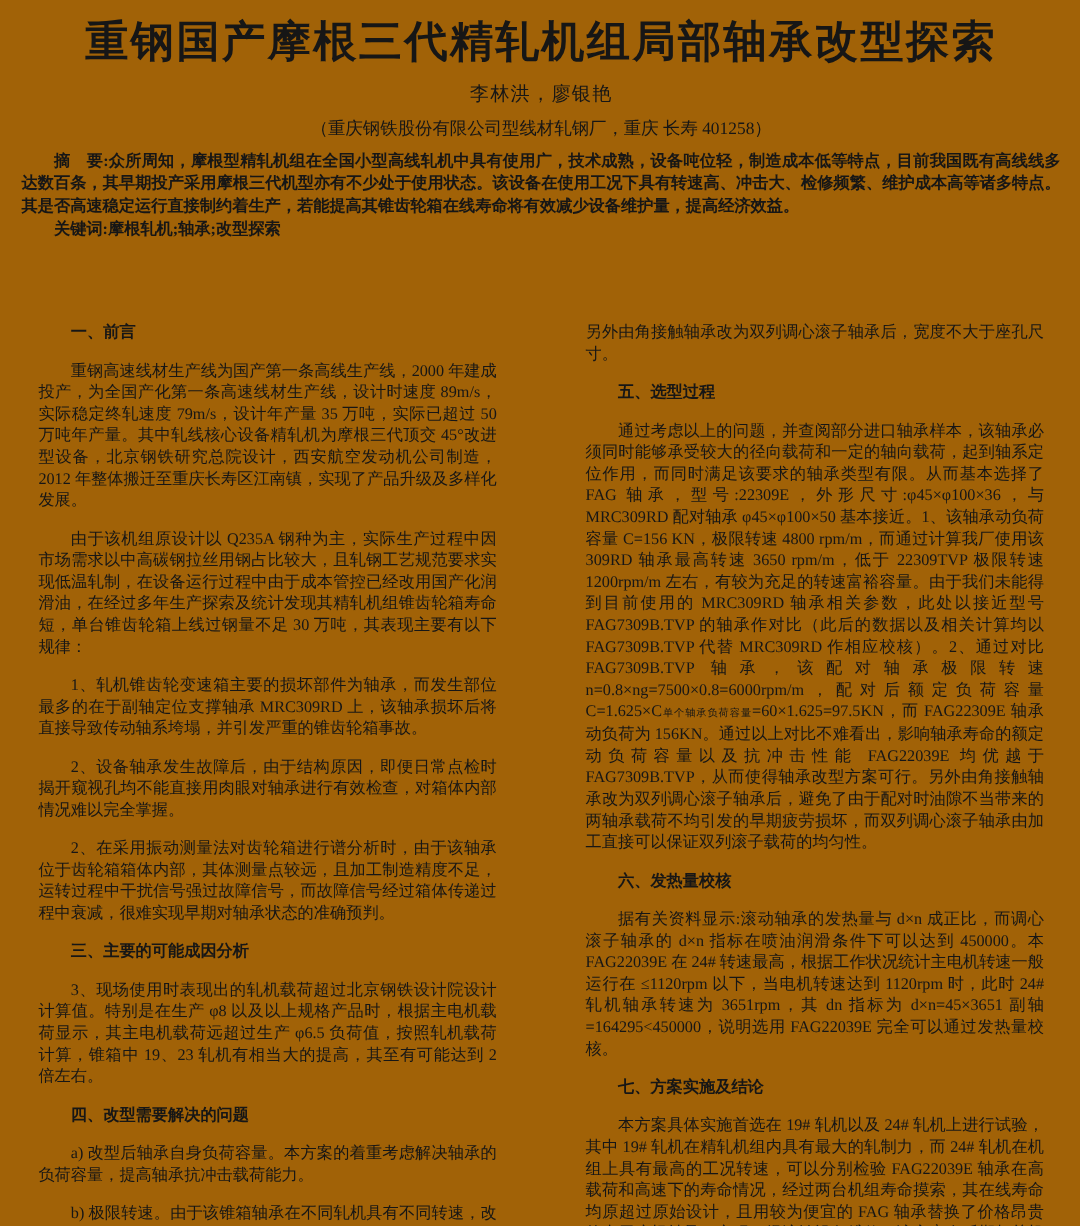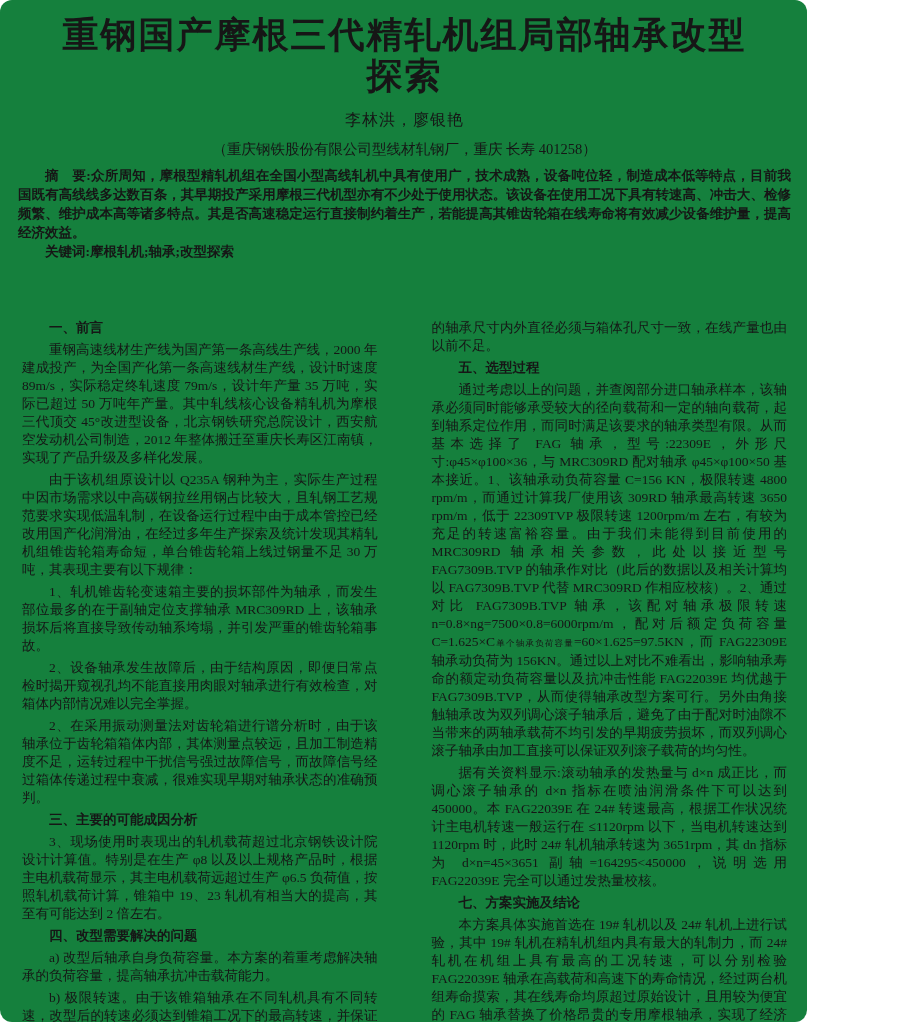--- a/index.html
+++ b/index.html
@@ -5,24 +5,23 @@
   html, body { margin: 0; padding: 0; }
   body {
     width: 900px; height: 1022px;
     background: #ffffff;
     color: #161616;
     font-family: "Liberation Serif", "DejaVu Serif", serif;
     overflow: hidden;
   }
   .page {
     box-sizing: border-box;
-    width: 807px; height: 1022px;
+    width: 900px; height: 1022px;
     padding: 8px 16px 6px 18px;
-    background: #15803d;
-    border-radius: 12px;
+    background: #a16207;
   }
   .paper-title {
     margin: 6px 30px 0 30px;
     text-align: center;
     font-family: "Liberation Sans", "DejaVu Sans", sans-serif;
     font-size: 36px;
     font-weight: 700;
     letter-spacing: 2px;
     line-height: 1.15;
   }
@@ -52,21 +51,21 @@
     gap: 46px;
     margin-top: 54px;
   }
   .col {
     flex: 1;
     min-width: 0;
     font-size: 13.5px;
     line-height: 18px;
     text-align: justify;
   }
-  .col p { margin: 4px; }
+  .col p { margin: 14px; }
   .para { text-indent: 2em; }
   .para.no-indent { text-indent: 0; }
   .heading {
     text-indent: 2em;
     font-weight: 700;
     font-family: "Liberation Sans", "DejaVu Sans", sans-serif;
     font-size: 13.5px;
   }
   .gap-before { margin-top: 36px !important; }
   .sub-small { font-size: 8.5px; }
@@ -89,23 +88,24 @@
         <p class="para">1、轧机锥齿轮变速箱主要的损坏部件为轴承，而发生部位最多的在于副轴定位支撑轴承 MRC309RD 上，该轴承损坏后将直接导致传动轴系垮塌，并引发严重的锥齿轮箱事故。</p>
         <p class="para">2、设备轴承发生故障后，由于结构原因，即便日常点检时揭开窥视孔均不能直接用肉眼对轴承进行有效检查，对箱体内部情况难以完全掌握。</p>
         <p class="para">2、在采用振动测量法对齿轮箱进行谱分析时，由于该轴承位于齿轮箱箱体内部，其体测量点较远，且加工制造精度不足，运转过程中干扰信号强过故障信号，而故障信号经过箱体传递过程中衰减，很难实现早期对轴承状态的准确预判。</p>
         <p class="heading">三、主要的可能成因分析</p>
         <p class="para">3、现场使用时表现出的轧机载荷超过北京钢铁设计院设计计算值。特别是在生产 φ8 以及以上规格产品时，根据主电机载荷显示，其主电机载荷远超过生产 φ6.5 负荷值，按照轧机载荷计算，锥箱中 19、23 轧机有相当大的提高，其至有可能达到 2 倍左右。</p>
         <p class="heading">四、改型需要解决的问题</p>
         <p class="para">a) 改型后轴承自身负荷容量。本方案的着重考虑解决轴承的负荷容量，提高轴承抗冲击载荷能力。</p>
         <p class="para">b) 极限转速。由于该锥箱轴承在不同轧机具有不同转速，改型后的转速必须达到锥箱工况下的最高转速，并保证轴承有一定的富裕量。</p>
       </div>
     <div class="col" id="col-right">
-        <p class="para no-indent">的轴承尺寸内外直径必须与箱体孔尺寸一致，在线产量也由以前不足。</p>
+        <p class="para no-indent">另外由角接触轴承改为双列调心滚子轴承后，宽度不大于座孔尺寸。</p>
         <p class="heading">五、选型过程</p>
         <p class="para"><span>通过考虑以上的问题，并查阅部分进口轴承样本，该轴承必须同时能够承受较大的径向载荷和一定的轴向载荷，起到轴系定位作用，而同时满足该要求的轴承类型有限。从而基本选择了 FAG 轴承，型号:22309E，外形尺寸:φ45×φ100×36，与 MRC309RD 配对轴承 φ45×φ100×50 基本接近。1、该轴承动负荷容量 C=156 KN，极限转速 4800 rpm/m，而通过计算我厂使用该 309RD 轴承最高转速 3650 rpm/m，低于 22309TVP 极限转速 1200rpm/m 左右，有较为充足的转速富裕容量。由于我们未能得到目前使用的 MRC309RD 轴承相关参数，此处以接近型号 FAG7309B.TVP 的轴承作对比（此后的数据以及相关计算均以 FAG7309B.TVP 代替 MRC309RD 作相应校核）。2、通过对比 FAG7309B.TVP 轴承，该配对轴承极限转速 n=0.8×ng=7500×0.8=6000rpm/m，配对后额定负荷容量 C=1.625×C</span><span class="sub-small">单个轴承负荷容量</span><span>=60×1.625=97.5KN，而 FAG22309E 轴承动负荷为 156KN。通过以上对比不难看出，影响轴承寿命的额定动负荷容量以及抗冲击性能 FAG22039E 均优越于 FAG7309B.TVP，从而使得轴承改型方案可行。另外由角接触轴承改为双列调心滚子轴承后，避免了由于配对时油隙不当带来的两轴承载荷不均引发的早期疲劳损坏，而双列调心滚子轴承由加工直接可以保证双列滚子载荷的均匀性。</span></p>
+        <p class="heading">六、发热量校核</p>
         <p class="para">据有关资料显示:滚动轴承的发热量与 d×n 成正比，而调心滚子轴承的 d×n 指标在喷油润滑条件下可以达到 450000。本 FAG22039E 在 24# 转速最高，根据工作状况统计主电机转速一般运行在 ≤1120rpm 以下，当电机转速达到 1120rpm 时，此时 24# 轧机轴承转速为 3651rpm，其 dn 指标为 d×n=45×3651 副轴=164295&lt;450000，说明选用 FAG22039E 完全可以通过发热量校核。</p>
         <p class="heading">七、方案实施及结论</p>
         <p class="para">本方案具体实施首选在 19# 轧机以及 24# 轧机上进行试验，其中 19# 轧机在精轧机组内具有最大的轧制力，而 24# 轧机在机组上具有最高的工况转速，可以分别检验 FAG22039E 轴承在高载荷和高速下的寿命情况，经过两台机组寿命摸索，其在线寿命均原超过原始设计，且用较为便宜的 FAG 轴承替换了价格昂贵的专用摩根轴承，实现了经济性设备维修，该方案在后期相关机架进行全面推广，经过多年使用统计，大幅提高了在线寿命，在线产量也由以前不足 30 万吨提高到 70 万吨以上，从而实现了轴承改型的目的和意义。■</p>
         <p class="heading gap-before">参考文献</p>
         <p class="para">1、卜炎，王云飞，夏新涛等，《实用轴承技术手册》　机械工业出版社，2004 年 1 月第 1 版</p>
         <p class="para">2、FAG 中国有限公司　FAG 滚动轴承　样本号 WL41520/3CHA 2002 年 7 月</p>
       </div>
   </div>
 </div>
 

